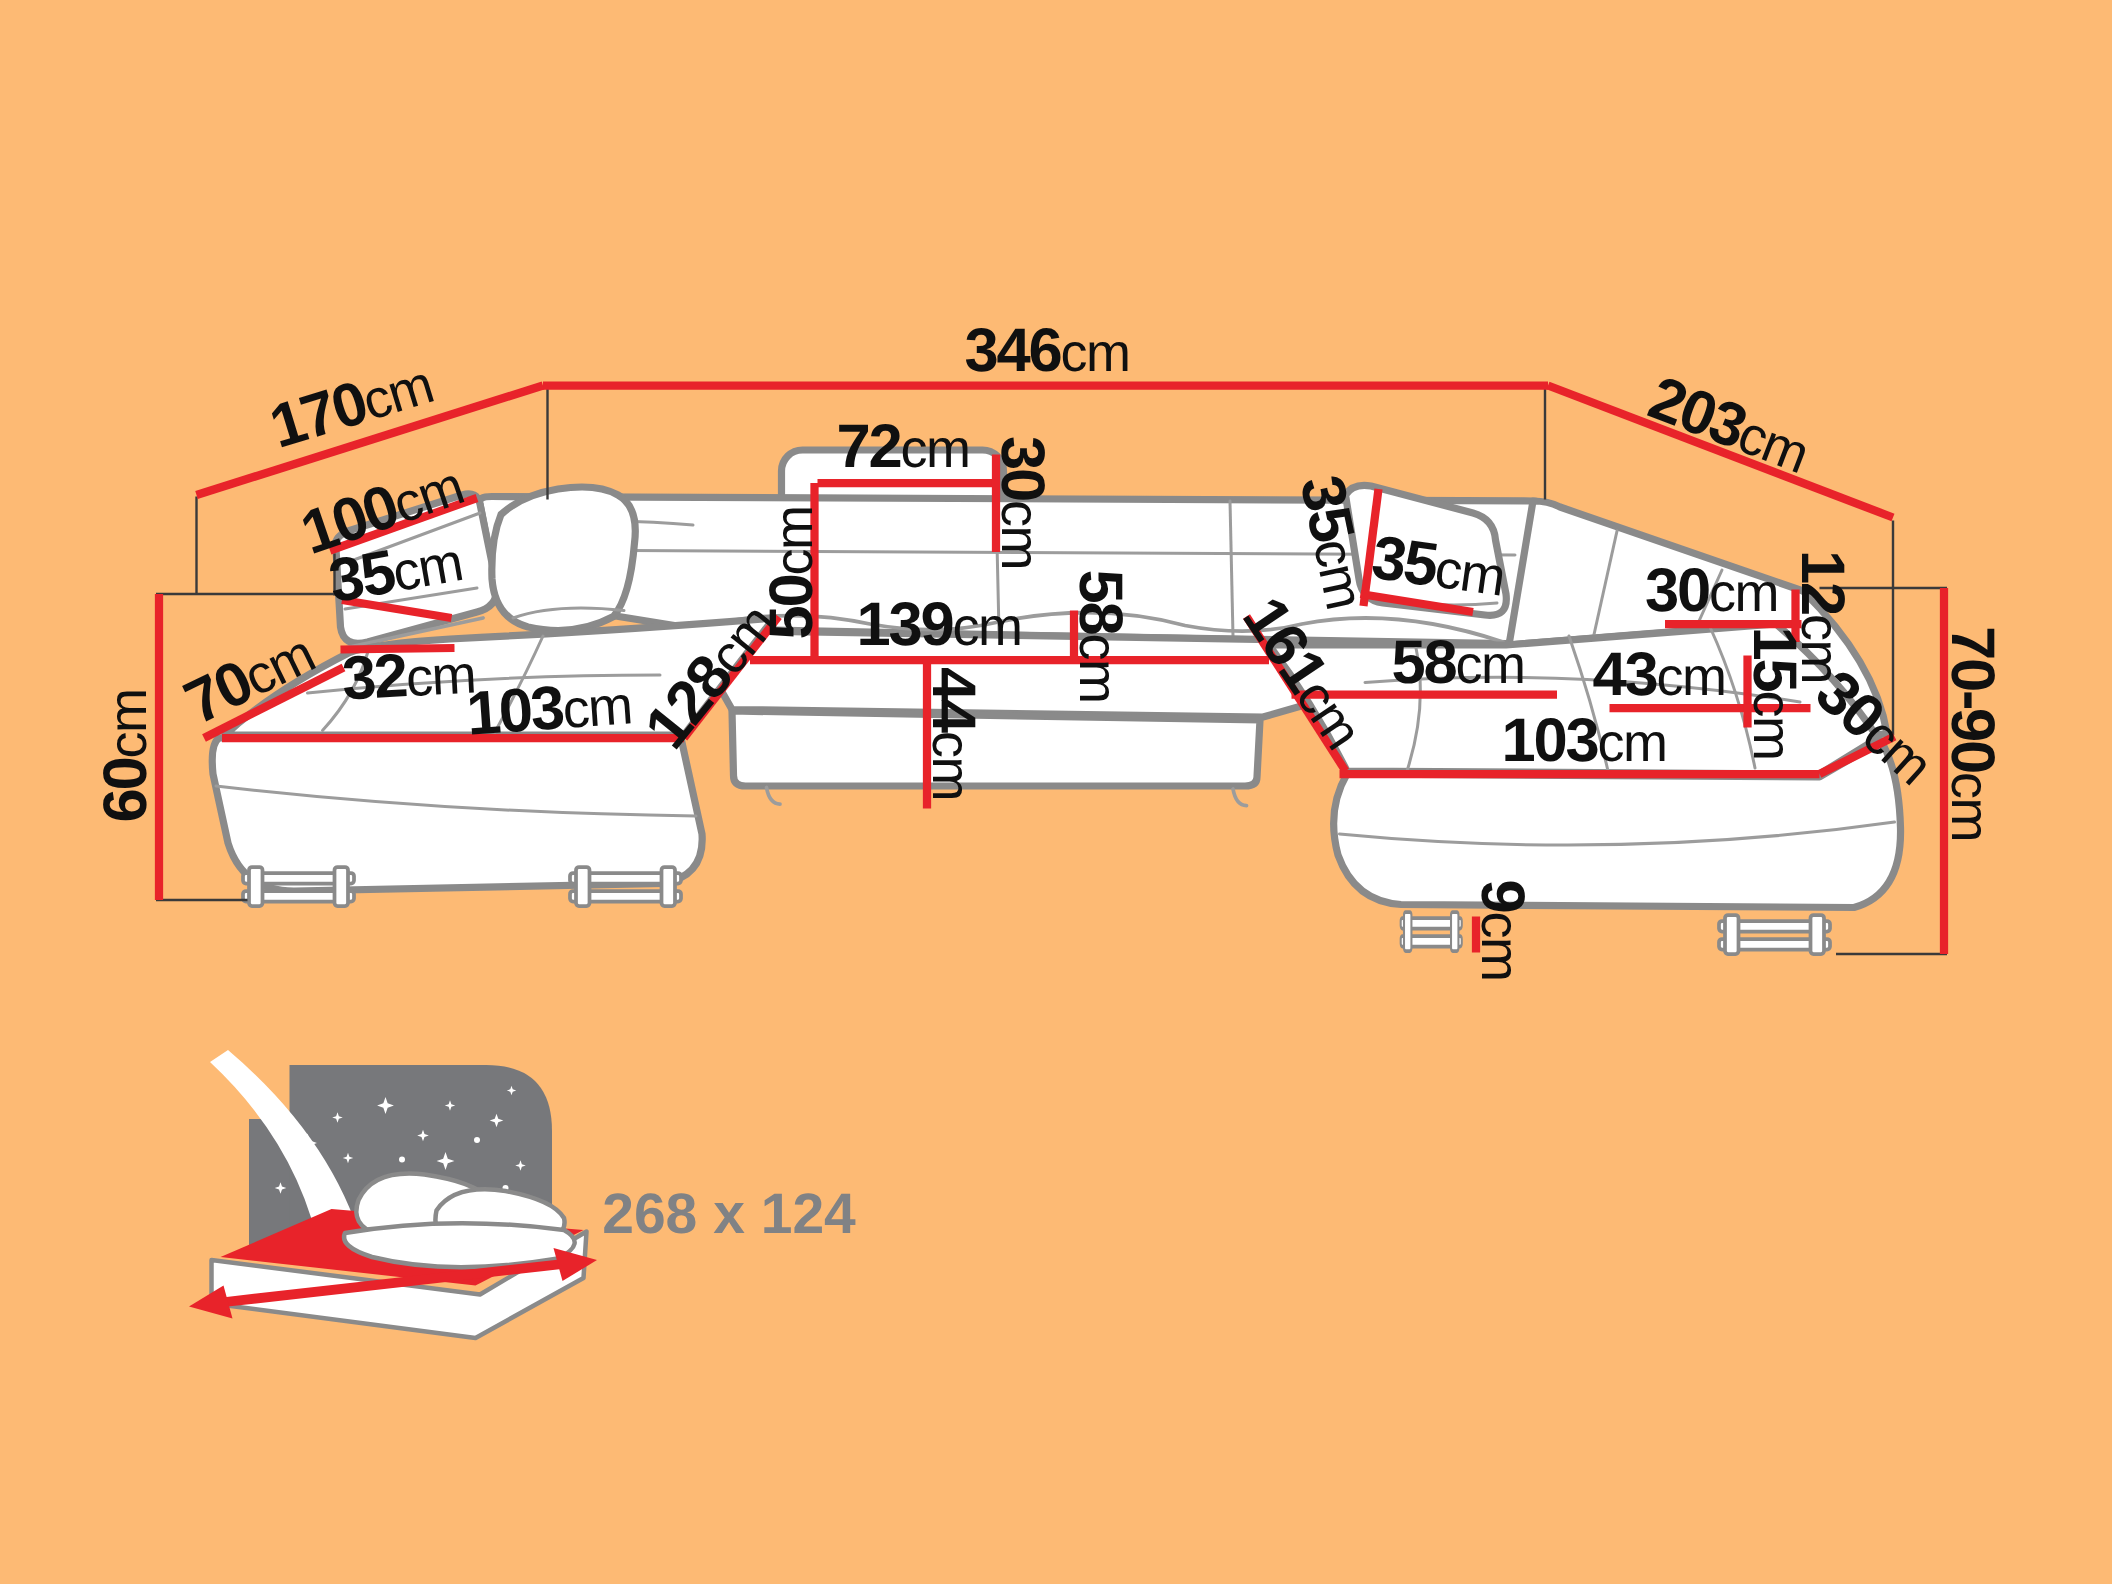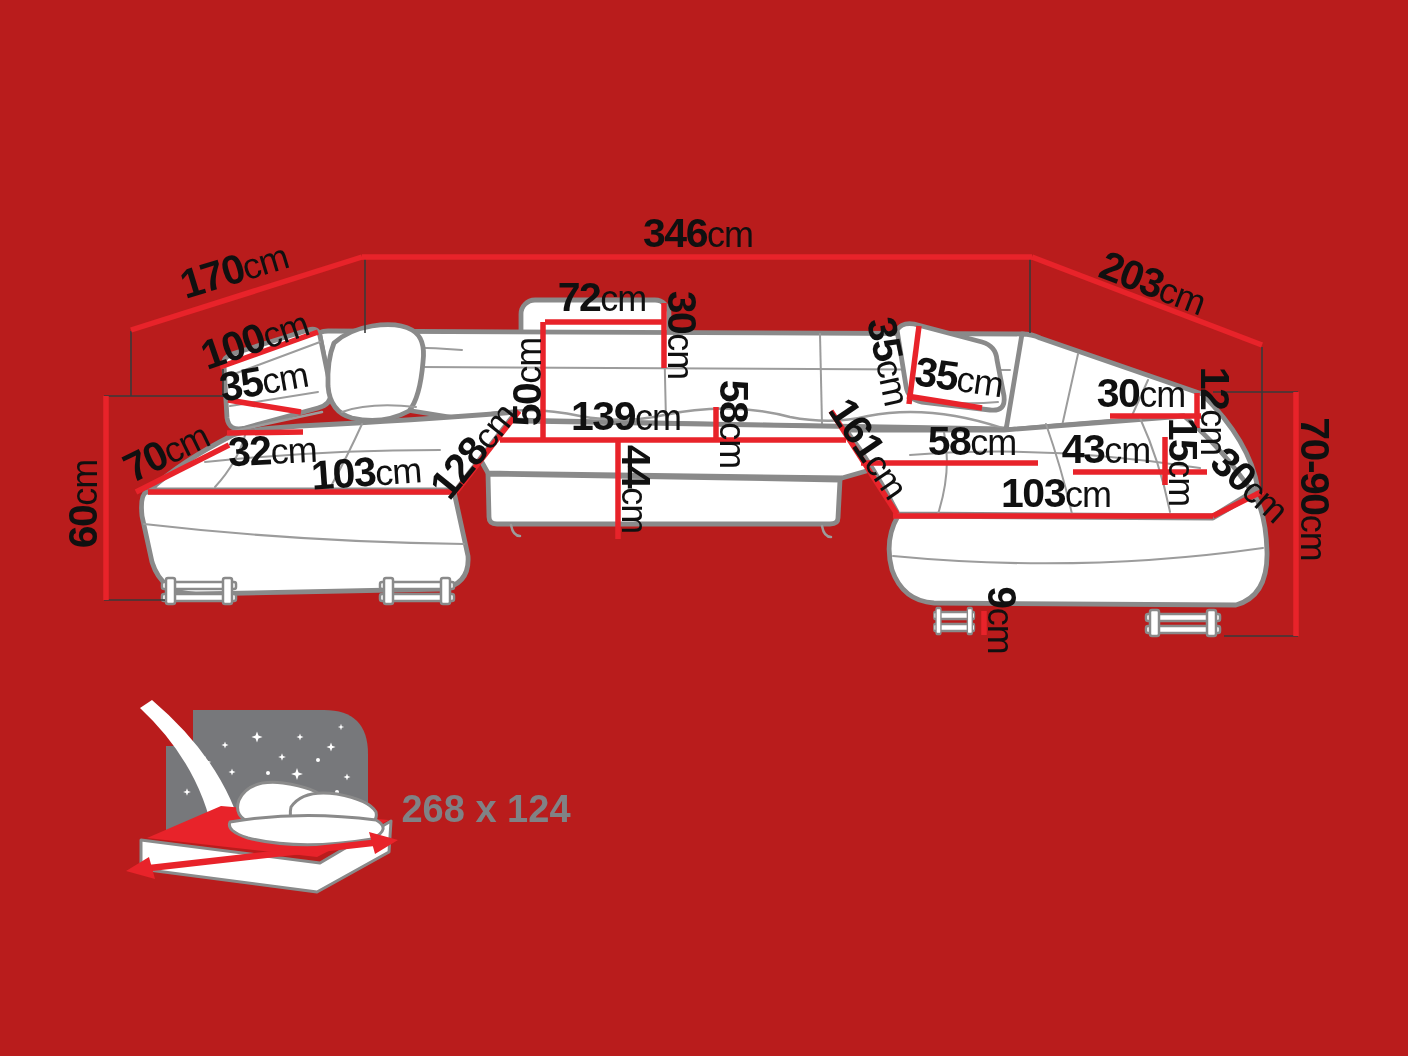--- a/index.html
+++ b/index.html
@@ -1,16 +1,16 @@
 <!DOCTYPE html>
 <html style="--accent: #e8232a; --outline: #8a8a8a; --text: #101010; --icon: #77787b; --labelgray: #808285;"><head>
 <meta charset="utf-8">
 <style>
   html,body{margin:0;padding:0;background:#ffffff;}
-  .stage{position:relative;width:1408px;height:1056px;background:#b91c1c;overflow:hidden;
+  .stage{position:relative;width:1408px;height:1056px;background:#fdba74;overflow:hidden;
          font-family:"Liberation Sans","DejaVu Sans",sans-serif;}
   svg{display:block;width:1408px;height:1056px;}
   text{fill:var(--text,#101010);text-anchor:middle;}
   .n{font-weight:700;font-size:41px;letter-spacing:-1.5px;}
   .u{font-weight:400;font-size:36px;letter-spacing:-1px;}
   .dim{stroke:var(--accent,#e8232a);stroke-width:5.5;fill:none;stroke-linecap:butt;}
   .ext{stroke:#3a3a3a;stroke-width:1.6;fill:none;}
   .outline{fill:#ffffff;stroke:var(--outline,#8a8a8a);stroke-width:4.8;stroke-linejoin:round;stroke-linecap:round;}
   .thin{fill:none;stroke:#9c9c9c;stroke-width:2;stroke-linecap:round;}
   .thin25{fill:none;stroke:#9c9c9c;stroke-width:2.5;stroke-linecap:round;}

